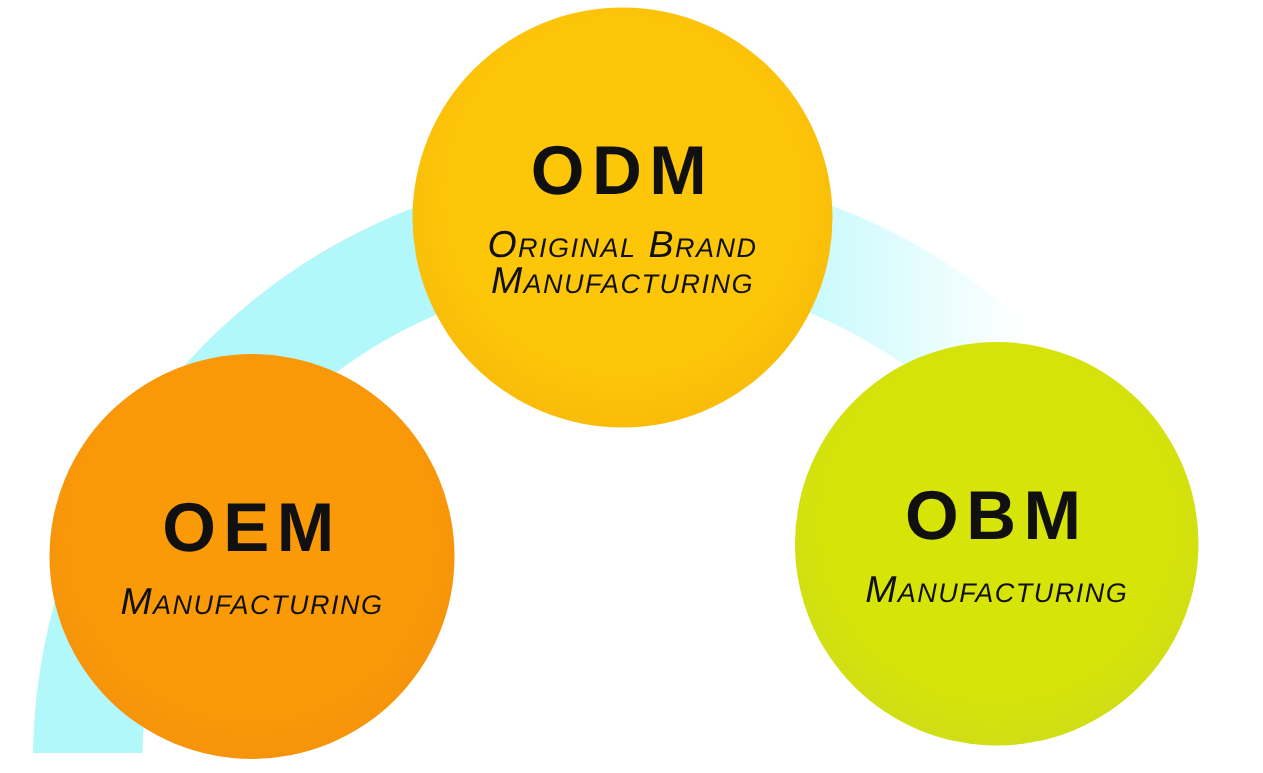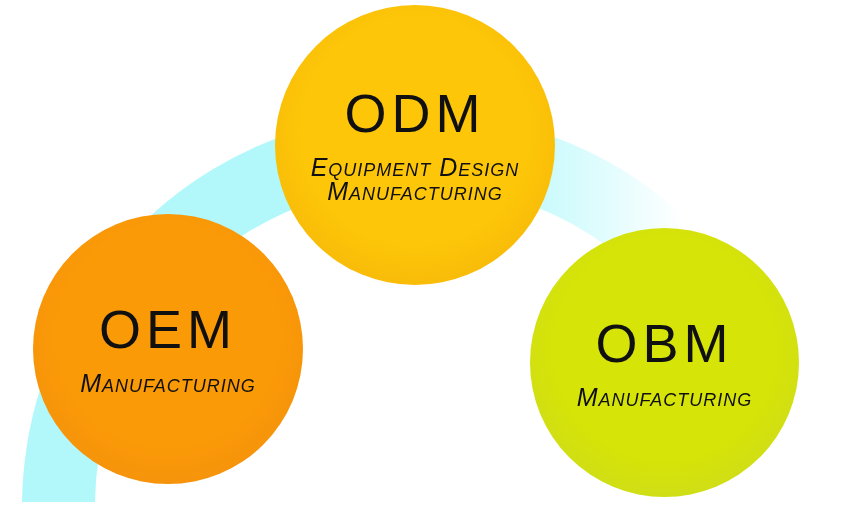--- a/index.html
+++ b/index.html
@@ -19,39 +19,39 @@
     border-radius:50%;
     z-index:2;
     display:flex;
     flex-direction:column;
     align-items:center;
     justify-content:center;
     text-align:center;
     color:#101010;
   }
   .circle .abbr{
-    font-size:54px;
-    font-weight:400;
+    font-size:46px;
+    font-weight:700;
     letter-spacing:5px;
     line-height:1;
     margin-bottom:16px;
     white-space:nowrap;
   }
   .circle .sub{
     font-size:25px;
     line-height:0.95;
     font-style:italic;
     font-variant:small-caps;
     font-weight:500;
     letter-spacing:1px;
     white-space:nowrap;
   }
   
   #circle-odm{left:275px;top:5px;width:280px;height:280px;}
-  #circle-oem{left:33px;top:214px;width:270px;height:270px;}
+  #circle-oem{left:33px;top:236px;width:270px;height:270px;}
   #circle-obm{left:530px;top:228px;width:269px;height:269px;}
 </style>
 </head>
 <body>
 
 <div class="canvas">
 
   <svg class="arc-svg" viewBox="0 0 842 515" xmlns="http://www.w3.org/2000/svg" aria-hidden="true">
     <defs>
       <linearGradient id="arcFade" x1="0" y1="0" x2="1" y2="0">
@@ -62,21 +62,21 @@
     </defs>
     <path d="M 22 502
              A 395 395 0 0 1 690 222
              L 628 263
              A 322 322 0 0 0 95 502
              Z" fill="url(#arcFade)"></path>
   </svg>
 
   <div class="circle" id="circle-odm" style="background: radial-gradient(circle at 50% 45%, rgb(253, 198, 8) 55%, rgb(242, 174, 11) 100%);">
     <div class="abbr">ODM</div>
-    <div class="sub">Equipment Design</div>
+    <div class="sub">Original Brand</div>
     <div class="sub">Manufacturing</div>
   </div>
 
   <div class="circle" id="circle-oem" style="background: radial-gradient(circle at 50% 45%, rgb(251, 154, 7) 55%, rgb(238, 138, 17) 100%);">
     <div class="abbr">OEM</div>
     <div class="sub">Manufacturing</div>
   </div>
 
   <div class="circle" id="circle-obm" style="background: radial-gradient(circle at 50% 45%, rgb(215, 228, 7) 55%, rgb(197, 214, 42) 100%); justify-content: center;">
     <div class="abbr">OBM</div>

